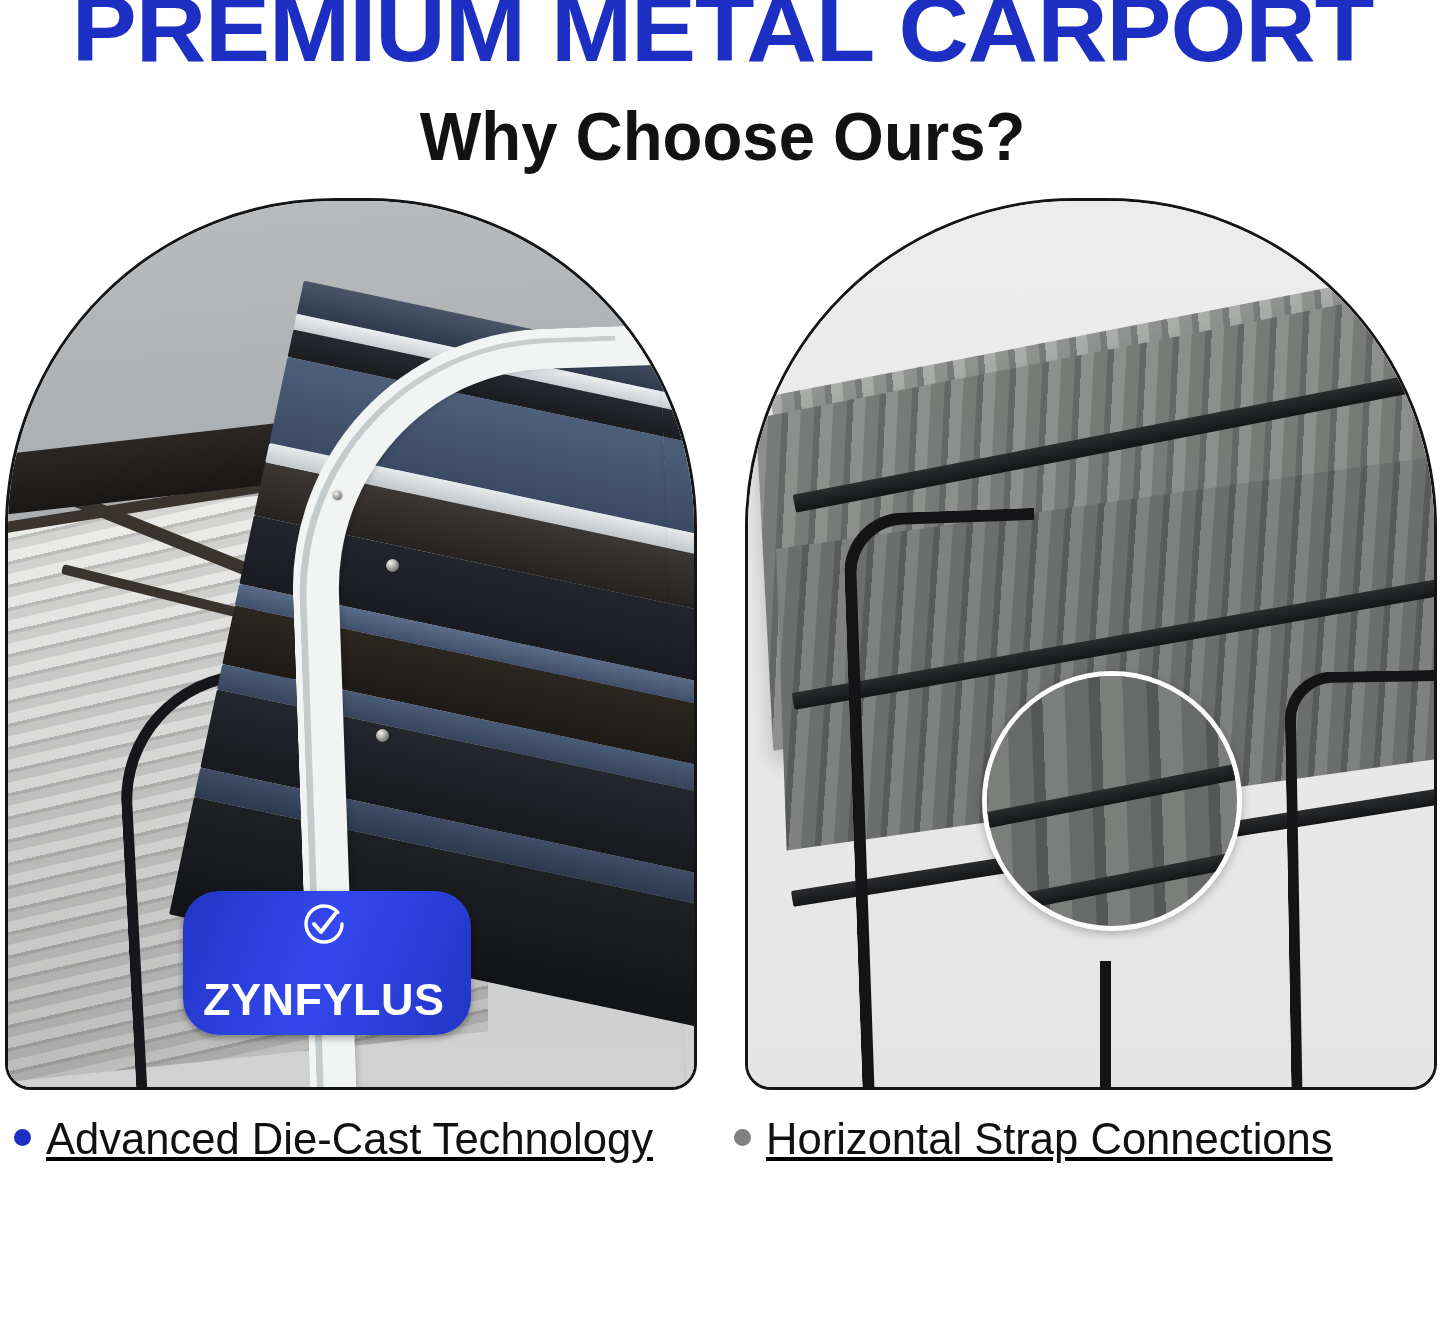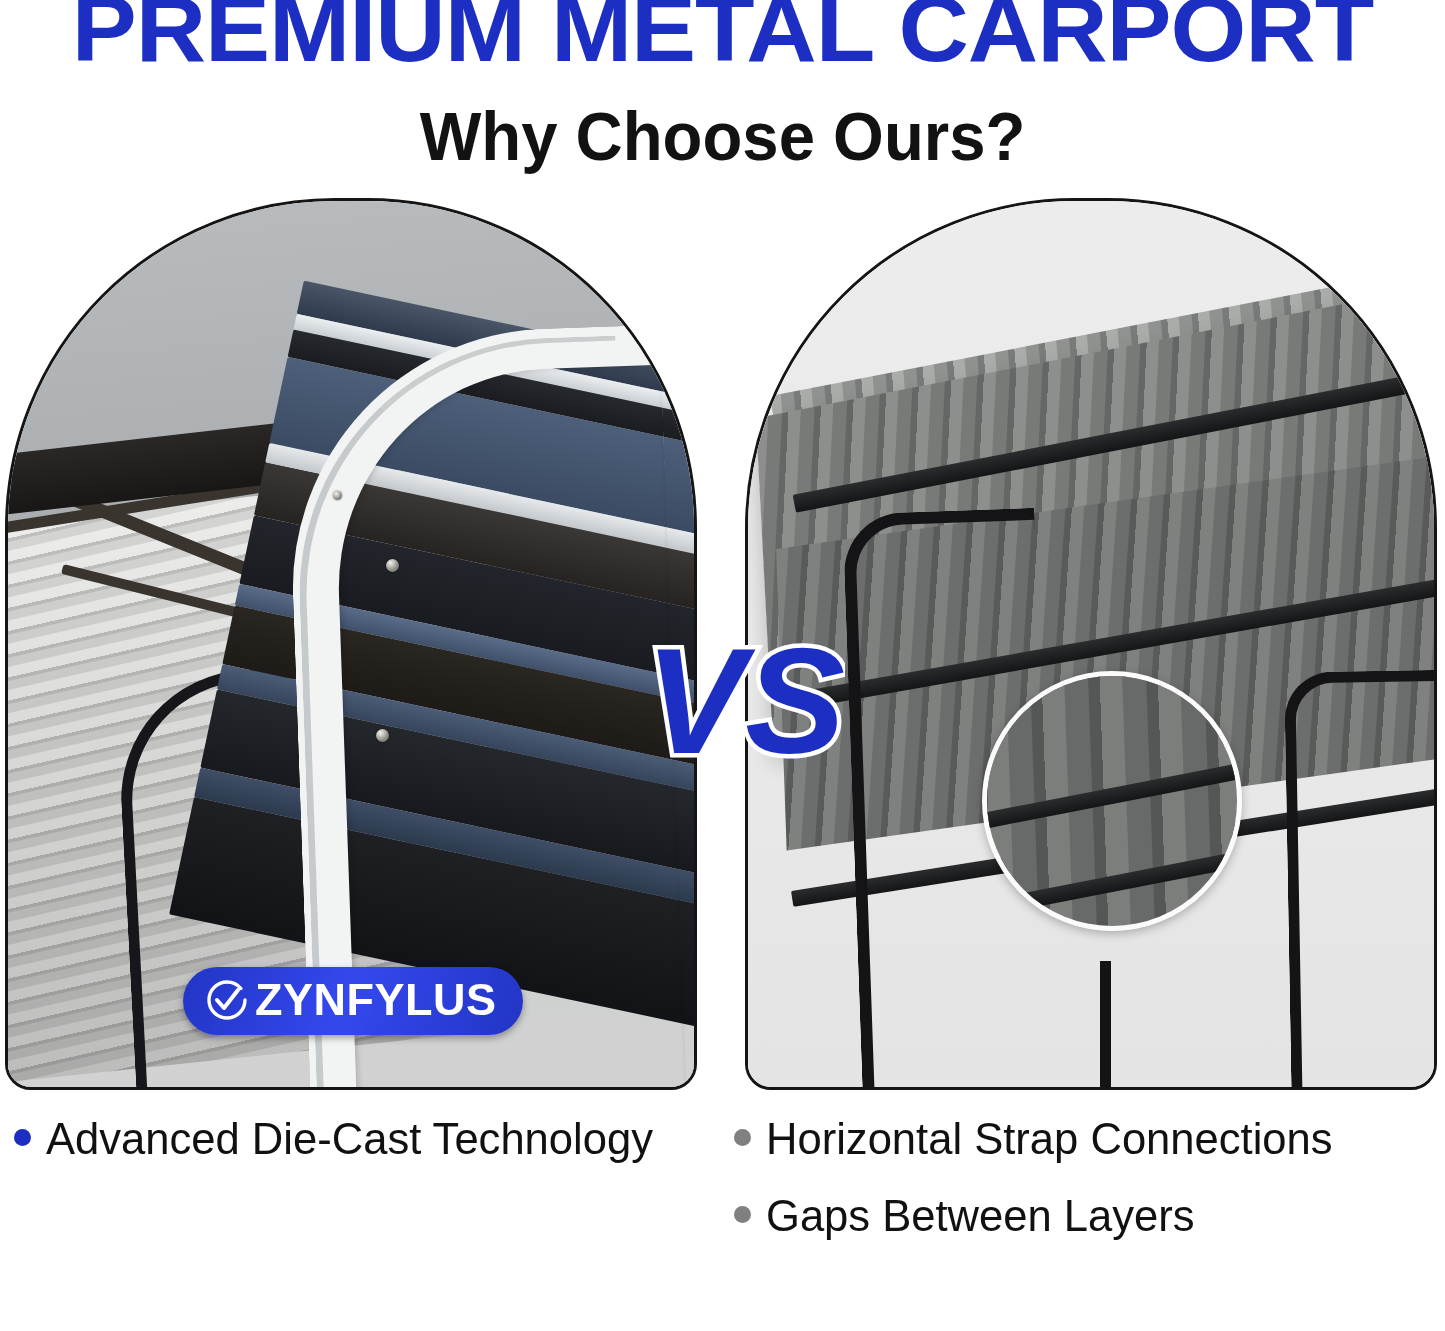--- a/index.html
+++ b/index.html
@@ -267,24 +267,25 @@
     left: -30px; width: 330px; height: 16px;
     background: linear-gradient(180deg,#2b2c2e,#141516);
     transform: rotate(-11deg);
   }
 
   
   .badge {
     position: absolute;
     display: flex;
     align-items: center;
-    gap: 4px;
+    gap: 28px;
     padding: 9px 26px 11px 20px;
     border-radius: 36px;
     box-shadow: 0 3px 7px rgba(0,0,0,0.35);
+    flex-direction: column;
   }
   .badge-zyn {
     left: 175px; bottom: 52px;
     background: linear-gradient(110deg, #2235c5 0%, #3448ee 48%, #2235c5 100%);
   }
   .badge-label {
     font-family: "Liberation Sans Narrow", "Liberation Sans", sans-serif;
     font-weight: bold;
     font-size: 45px;
     line-height: 48px;
@@ -293,20 +294,21 @@
     white-space: nowrap;
   }
   .badge-icon { width: 48px; height: 48px; flex: 0 0 48px; }
 
   
   .bullets {
     position: absolute;
     top: 1100px; left: 0;
     width: 1445px; height: 231px;
     display: flex;
+    text-decoration: underline;
   }
   .bullet-col { width: 722px; padding-left: 10px; box-sizing: border-box; }
   .bullet-row {
     display: flex;
     align-items: center;
     height: 77px;
     gap: 15px;
   }
   .bullet-dot {
     width: 17px; height: 17px;
@@ -400,39 +402,30 @@
 
       <div class="R-magnifier">
         <div class="mag-inner"></div>
         <div class="mag-strap" style="top:110px;"></div>
         <div class="mag-strap" style="top:198px;"></div>
       </div>
     </div>
 
   </div>
 
-  <div style="position:absolute; left:645px; top:405px; width:200px; height:190px; z-index:20;">
-    <svg viewBox="0 0 200 190" width="200" height="190" aria-hidden="true">
-      <text x="100" y="150" text-anchor="middle" font-family="Liberation Sans, sans-serif" font-size="150" font-weight="bold" font-style="italic" fill="#1d2fc2" stroke="#ffffff" stroke-width="9" paint-order="stroke fill">VS</text>
-    </svg>
-  </div>
 </div>
 
 <div class="bullets">
 
   <div class="bullet-col col-left-pad">
     <div class="bullet-row">
       <span class="bullet-dot dot-blue"></span>
       <span class="bullet-text">Advanced Die-Cast Technology</span>
     </div>
   </div>
 
   <div class="bullet-col" style="padding-left:12px;">
     <div class="bullet-row">
       <span class="bullet-dot dot-gray"></span>
       <span class="bullet-text">Horizontal Strap Connections</span>
     </div>
-    <div class="bullet-row">
-      <span class="bullet-dot dot-gray"></span>
-      <span class="bullet-text">Gaps Between Layers</span>
-    </div>
   </div>
 </div>
 
 </body></html>

